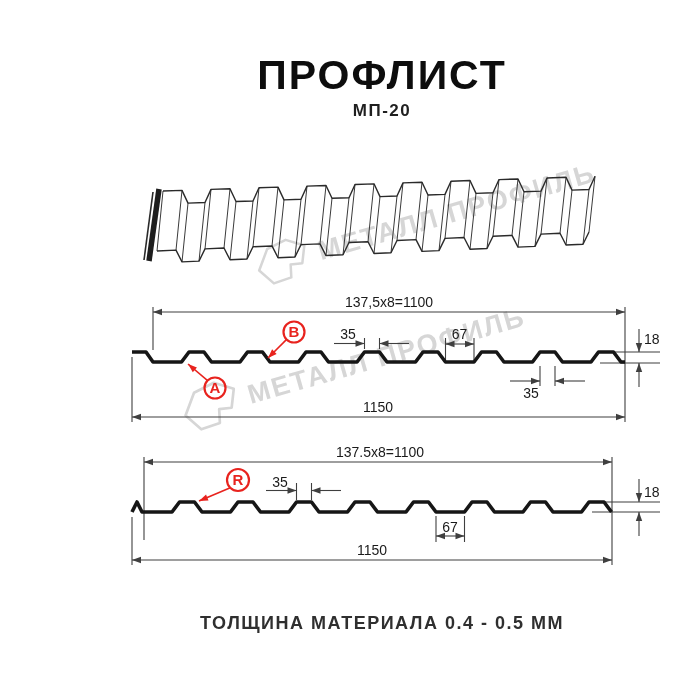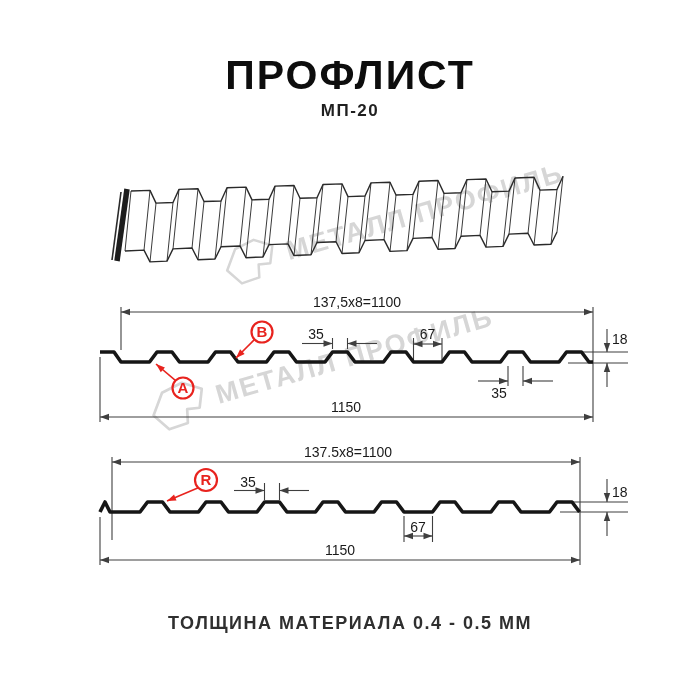--- a/index.html
+++ b/index.html
@@ -1,18 +1,18 @@
 <!DOCTYPE html>
 <html><head>
 <meta charset="utf-8">
 <style>
   html,body{margin:0;padding:0;}
   body{width:700px;height:700px;background:#ffffff;position:relative;overflow:hidden;
        font-family:"Liberation Sans", sans-serif;}
-  .page{position:absolute;inset:0;background:#fff;}
+  .page{position:absolute;inset:0;background:#fff;margin-left:32px;}
   .title{position:absolute;top:52px;left:0;width:700px;text-align:center;
          font-size:41px;font-weight:700;letter-spacing:2px;color:#0d0d0d;}
   .subtitle{position:absolute;top:101px;left:0;width:700px;text-align:center;
          font-size:17px;font-weight:700;letter-spacing:1.5px;color:#1f1f1f;}
   .footer{position:absolute;top:613px;left:0;width:700px;text-align:center;
          font-size:18px;font-weight:700;letter-spacing:1.5px;color:#2f2f2f;}
   .wm{position:absolute;display:flex;align-items:center;gap:9px;z-index:1;
       transform-origin:0 50%;transform:rotate(-16deg);white-space:nowrap;}
   .wm .wm-text{font-size:27px;font-weight:700;letter-spacing:2px;color:#d6d6d6;}
   .wm1{left:222px;top:246px;}

